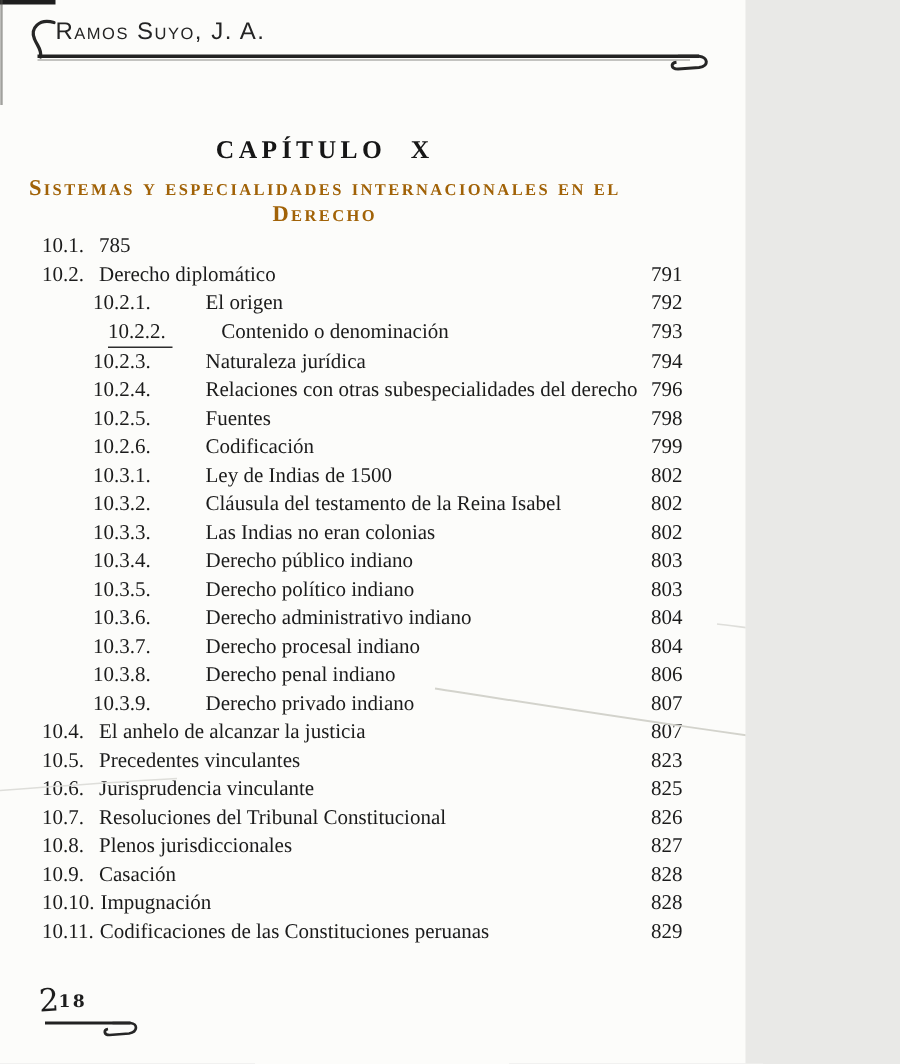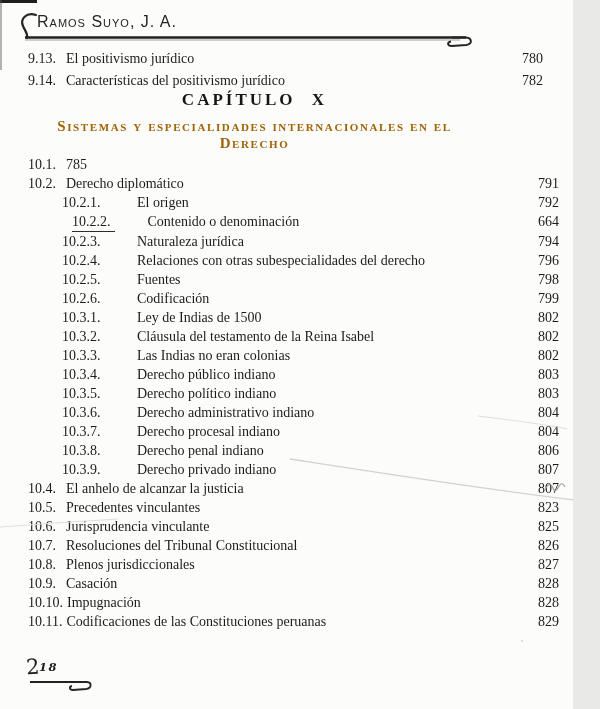--- a/index.html
+++ b/index.html
@@ -1,37 +1,37 @@
 <!DOCTYPE html>
 <html><head>
 <meta charset="utf-8">
 <title>Document</title>
 <style>
   html,body{margin:0;padding:0;background:#e9e9e7;}
   .page{
     position:relative;
-    width:573px;height:709px;
+    width:497px;height:709px;
     background:#fcfcfa;
     font-family:"Liberation Serif", serif;
     color:#1b1b1b;
     overflow:hidden;
   }
   
   .hdr-author{
     position:absolute;left:37px;top:13px;
     font-family:"Liberation Sans", sans-serif;
     font-variant:small-caps;
     font-size:16px;letter-spacing:1px;color:#242424;
     white-space:nowrap;
   }
   .hdr-svg{position:absolute;left:0;top:0;width:600px;height:52px;}
   
   .sec-top{position:absolute;top:48px;left:28px;right:30px;}
   .sec-top .row{line-height:22px;}
-  .sec-main{position:absolute;top:155px;left:28px;right:14px;}
+  .sec-main{position:absolute;top:155px;left:28px;right:42px;}
   .row{display:flex;align-items:baseline;font-size:14px;line-height:19px;white-space:nowrap;}
   .num{flex:0 0 auto;min-width:34px;padding-right:4px;}
   .lvl2 .num{margin-left:34px;min-width:71px;}
   .num.underlined{border-bottom:1.4px solid #2d2d2d;min-width:0;margin-right:33px;margin-left:44px;}
   .ttl{flex:1 1 auto;overflow:hidden;}
   .pg{flex:0 0 auto;text-align:right;}
   
   .chapter{position:absolute;top:90px;left:0;right:64px;text-align:center;}
   .chapter-title{
     font-size:17px;font-weight:bold;letter-spacing:3px;word-spacing:9px;
@@ -45,53 +45,41 @@
   
   .footer{position:absolute;left:25px;top:656px;width:90px;height:46px;}
   .pn-big{
     position:absolute;left:1px;top:0px;
     font-family:"DejaVu Serif", serif;
     font-size:21px;line-height:22px;color:#1d1d1d;transform:rotate(-3deg);
   }
   .pn-small{
     position:absolute;left:14px;top:4px;
     font-family:"DejaVu Serif", serif;font-weight:bold;
-    font-size:11.5px;letter-spacing:1.5px;color:#1d1d1d;font-style:italic;
+    font-size:11.5px;letter-spacing:1.5px;color:#1d1d1d;
   }
   .ftr-svg{position:absolute;left:0;top:22px;width:80px;height:20px;}
   
   .artifacts{position:absolute;left:0;top:0;width:600px;height:709px;pointer-events:none;}
 </style>
 </head>
 <body>
 
 <div class="page">
 
   <div>
     <span class="hdr-author">Ramos Suyo, J. A.</span>
     <svg class="hdr-svg" viewBox="0 0 600 52">
       <path d="M36 15 C 26 12 20 19 23 26 C 25 31 28 33 27 38" fill="none" stroke="#262626" stroke-width="2.2" stroke-linecap="round"></path>
       <path d="M25 37.5 H 466" fill="none" stroke="#222222" stroke-width="2.4"></path>
       <path d="M25 40 H 460" fill="none" stroke="#8a8a86" stroke-width="0.8"></path>
       <path d="M452 37.5 L 466 37.5 C 472 38 473 44 466 45 L 452 46 C 447 46 447 42 451 41.5" fill="none" stroke="#262626" stroke-width="2"></path>
     </svg>
   </div>
 
-  <div class="sec-top">
-    <div class="row">
-      <span class="num">9.13.</span>
-      <span class="ttl">El positivismo jurídico</span>
-      <span class="pg">780</span>
-    </div>
-    <div class="row">
-      <span class="num">9.14.</span>
-      <span class="ttl">Características del positivismo jurídico</span>
-      <span class="pg">782</span>
-    </div>
-  </div>
 
   <div class="chapter">
     <div class="chapter-title">CAPÍTULO X</div>
     <div class="chapter-sub">Sistemas y especialidades internacionales en el</div>
     <div class="chapter-sub" style="margin-top:0;">Derecho</div>
   </div>
 
   <div class="sec-main">
     <div class="row">
         <span class="num">10.1.</span>
@@ -103,21 +91,21 @@
         <span class="pg">791</span>
       </div>
     <div class="row lvl2">
         <span class="num">10.2.1.</span>
         <span class="ttl">El origen</span>
         <span class="pg">792</span>
       </div>
     <div class="row lvl2">
         <span class="num underlined">10.2.2.</span>
         <span class="ttl">Contenido o denominación</span>
-        <span class="pg">664</span>
+        <span class="pg">793</span>
       </div>
     <div class="row lvl2">
         <span class="num">10.2.3.</span>
         <span class="ttl">Naturaleza jurídica</span>
         <span class="pg">794</span>
       </div>
     <div class="row lvl2">
         <span class="num">10.2.4.</span>
         <span class="ttl">Relaciones con otras subespecialidades del derecho</span>
         <span class="pg">796</span>

